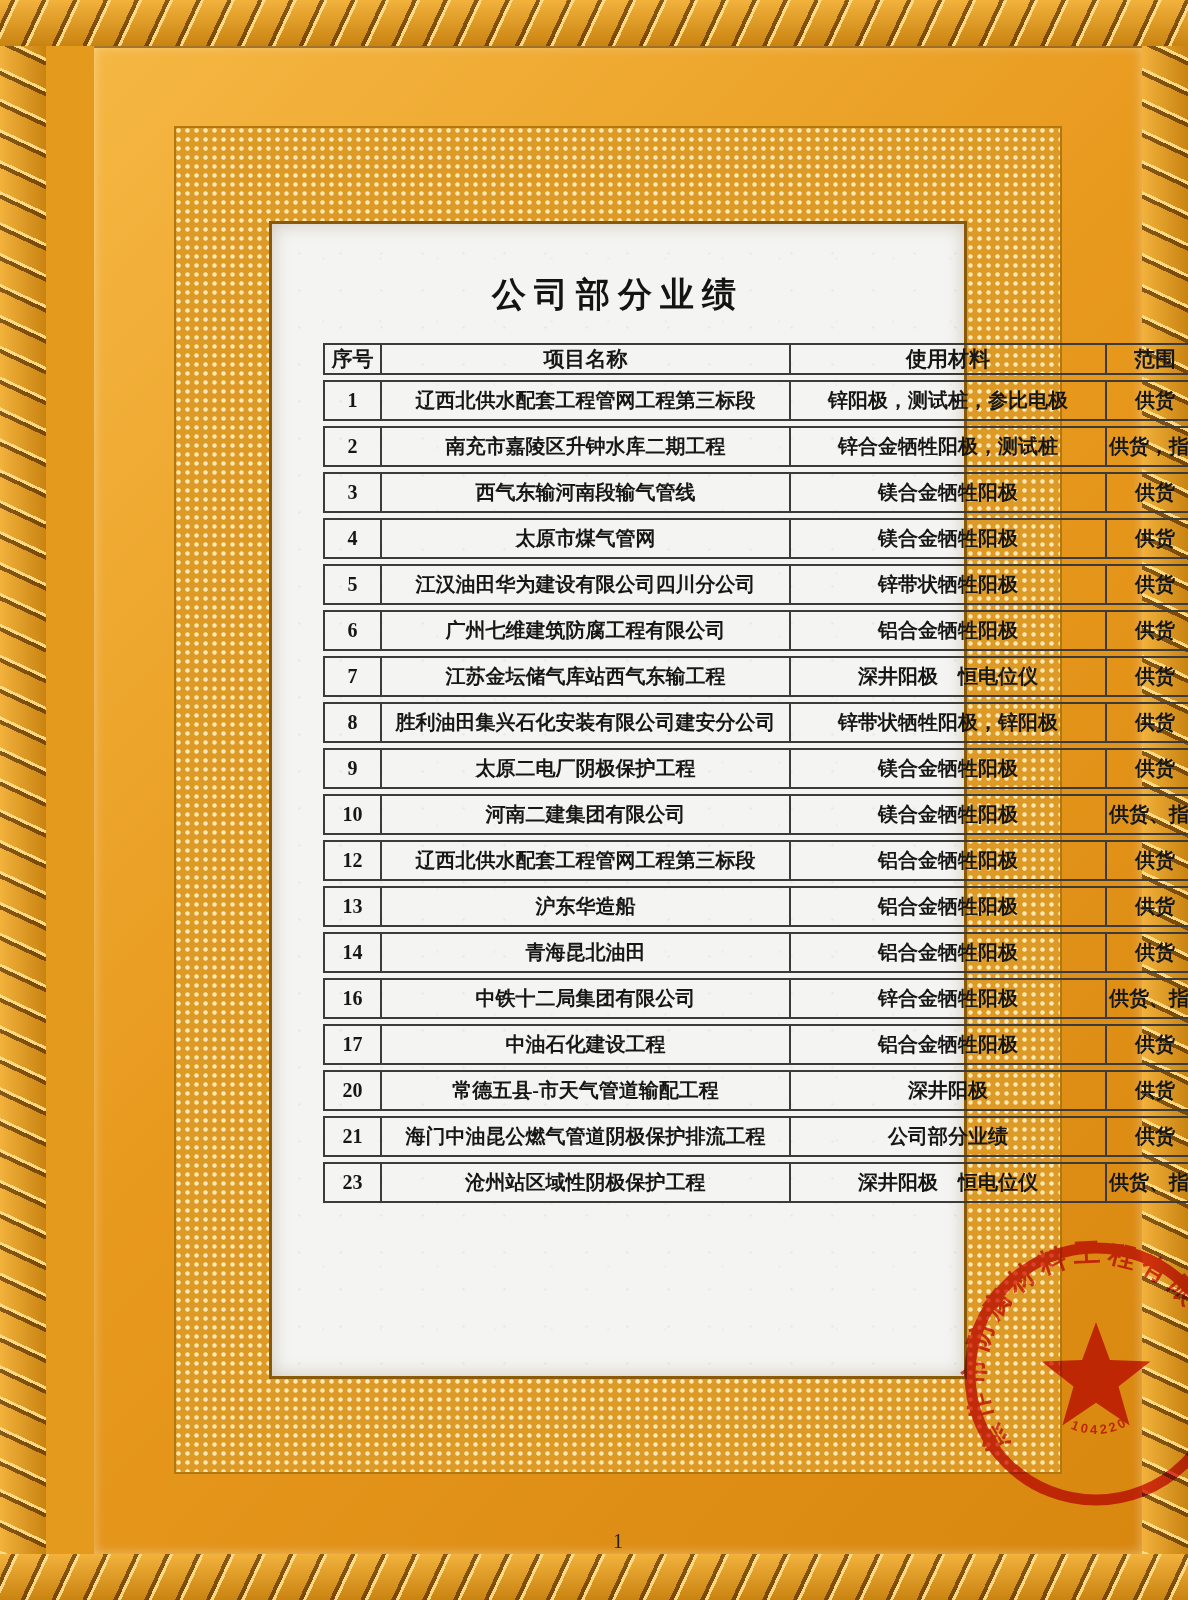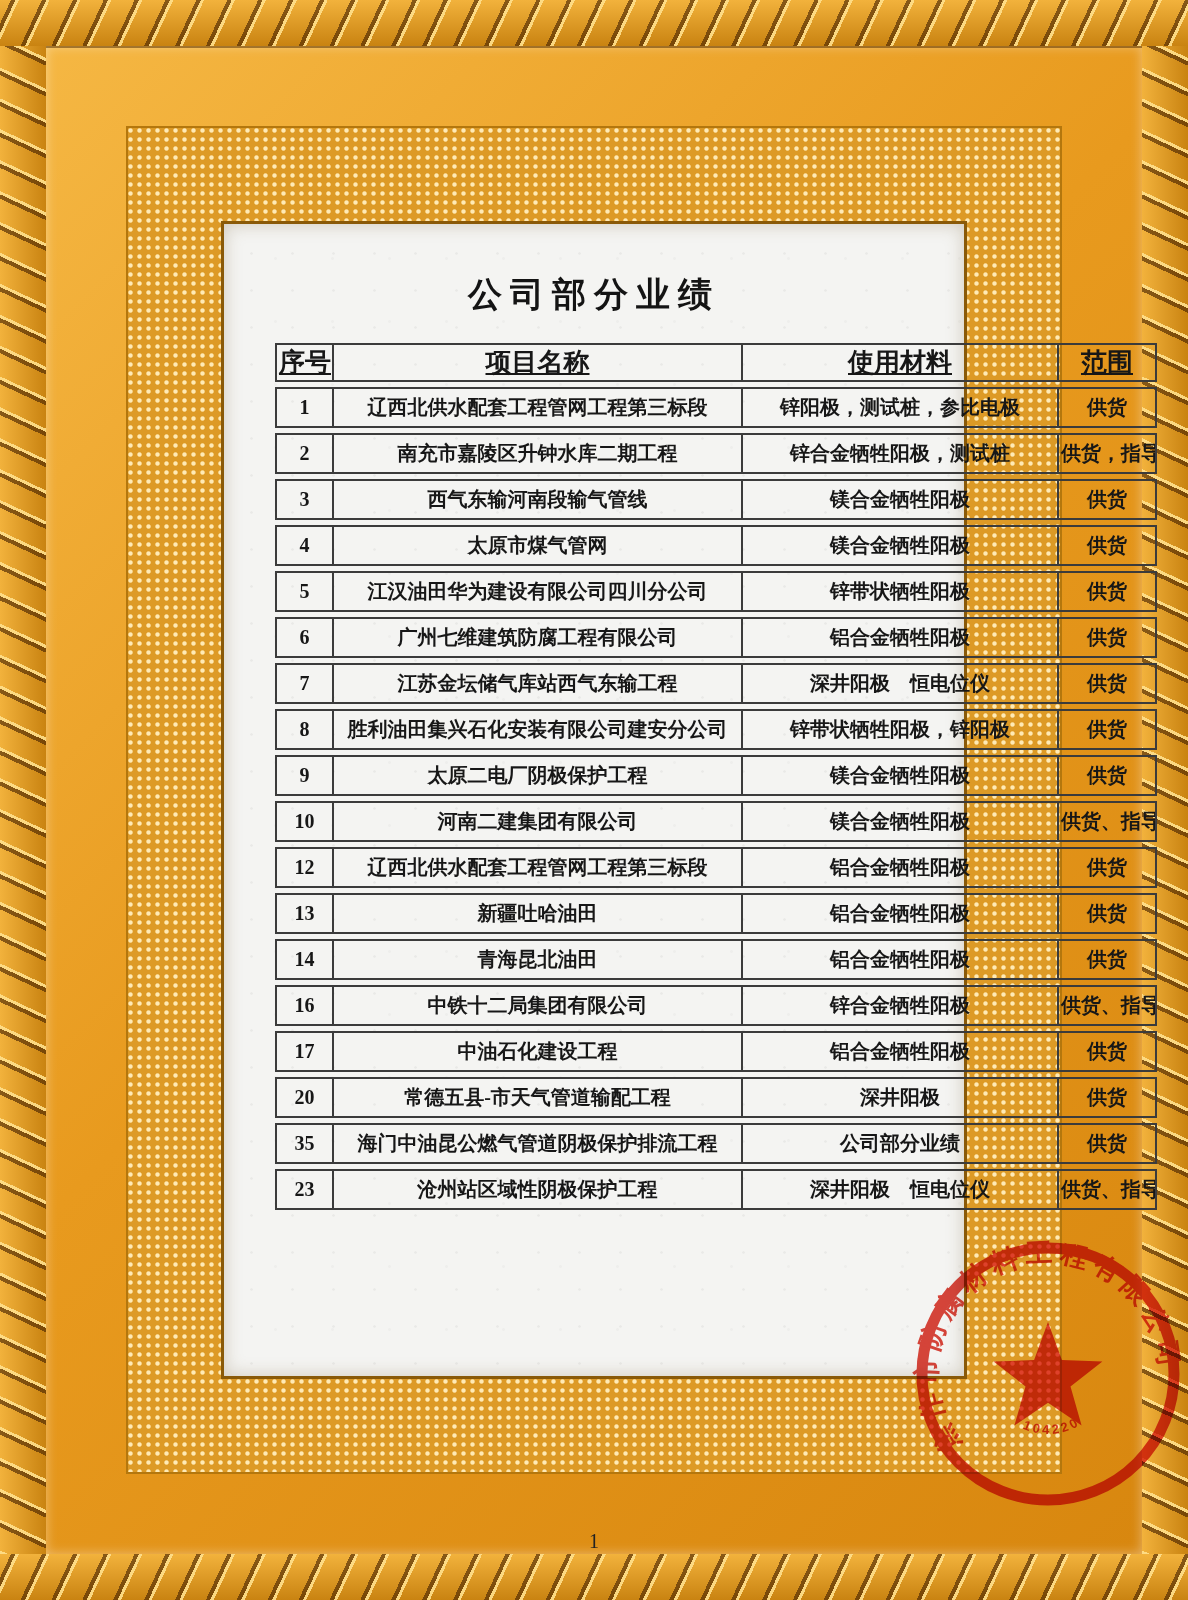--- a/index.html
+++ b/index.html
@@ -32,20 +32,21 @@
       linear-gradient(to right,#f2b23c,#c98311);
   }
   #frame-carve-top{top:0;}
   #frame-carve-bottom{bottom:0;}
   #frame-carve-left{left:0;}
   #frame-carve-right{right:0;}
   #band-smooth{
     position:absolute;inset:46px;
     background:linear-gradient(135deg,#f5b743 0%,#e89a1e 45%,#d8870f 100%);
     box-shadow:inset 0 2px 0 rgba(95,52,0,.55), inset 0 0 12px rgba(255,255,255,.4);
+    margin-left:48px;
   }
   #band-bead{
     position:absolute;inset:80px;
     background-color:#dd9a26;
     background-image:radial-gradient(circle,#ffeab5 1.6px, rgba(255,234,181,0) 2.8px);
     background-size:9px 9px;
     box-shadow:inset 0 0 0 2px #b4770d;
   }
   
   #paper{
@@ -73,21 +74,21 @@
   col.c1{width:57px;}  col.c2{width:409px;}
   col.c3{width:316px;} col.c4{width:100px;}
   th,td{
     border-top:2px solid #3b3b3b;border-bottom:2px solid #3b3b3b;
     border-left:2px solid #3b3b3b;
     text-align:center;vertical-align:middle;
     font-weight:700;overflow:hidden;white-space:nowrap;
     padding:0 2px;box-sizing:border-box;
   }
   th:last-child,td:last-child{border-right:2px solid #3b3b3b;}
-  thead th{height:32px;font-size:26px;text-decoration:underline;}
+  thead th{height:32px;font-size:21px;}
   tbody td{height:41px;font-size:20px;}
   
   #seal{
     position:absolute;left:684px;top:1010px;width:280px;height:280px;
     opacity:.86;mix-blend-mode:multiply;pointer-events:none;
   }
   #seal text{font-family:"Liberation Sans","DejaVu Sans",sans-serif;font-weight:700;}
   
   #page-number{
     position:absolute;left:0;right:0;top:1306px;
@@ -187,21 +188,21 @@
                   <td>供货、指导</td>
                 </tr>
                 <tr>
                   <td>12</td>
                   <td>辽西北供水配套工程管网工程第三标段</td>
                   <td>铝合金牺牲阳极</td>
                   <td>供货</td>
                 </tr>
                 <tr>
                   <td>13</td>
-                  <td>新疆吐哈油田</td>
+                  <td>沪东华造船</td>
                   <td>铝合金牺牲阳极</td>
                   <td>供货</td>
                 </tr>
                 <tr>
                   <td>14</td>
                   <td>青海昆北油田</td>
                   <td>铝合金牺牲阳极</td>
                   <td>供货</td>
                 </tr>
                 <tr>
@@ -216,21 +217,21 @@
                   <td>铝合金牺牲阳极</td>
                   <td>供货</td>
                 </tr>
                 <tr>
                   <td>20</td>
                   <td>常德五县-市天气管道输配工程</td>
                   <td>深井阳极</td>
                   <td>供货</td>
                 </tr>
                 <tr>
-                  <td>35</td>
+                  <td>21</td>
                   <td>海门中油昆公燃气管道阴极保护排流工程</td>
                   <td>公司部分业绩</td>
                   <td>供货</td>
                 </tr>
                 <tr>
                   <td>23</td>
                   <td>沧州站区域性阴极保护工程</td>
                   <td>深井阳极　恒电位仪</td>
                   <td>供货、指导</td>
                 </tr>

